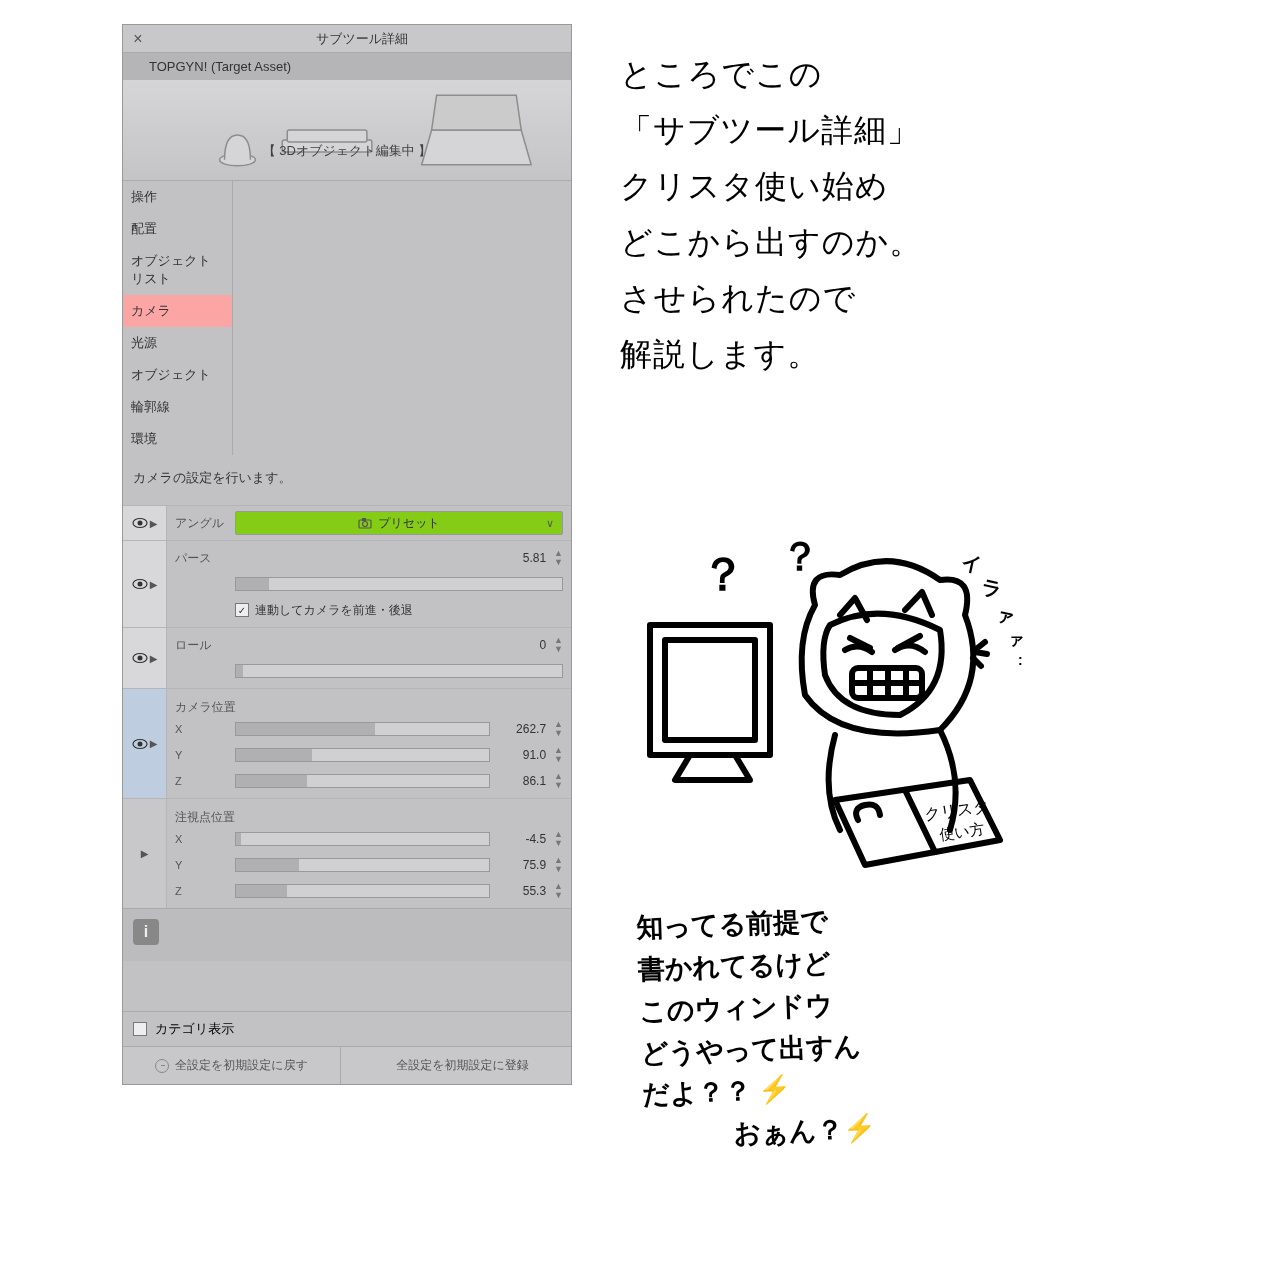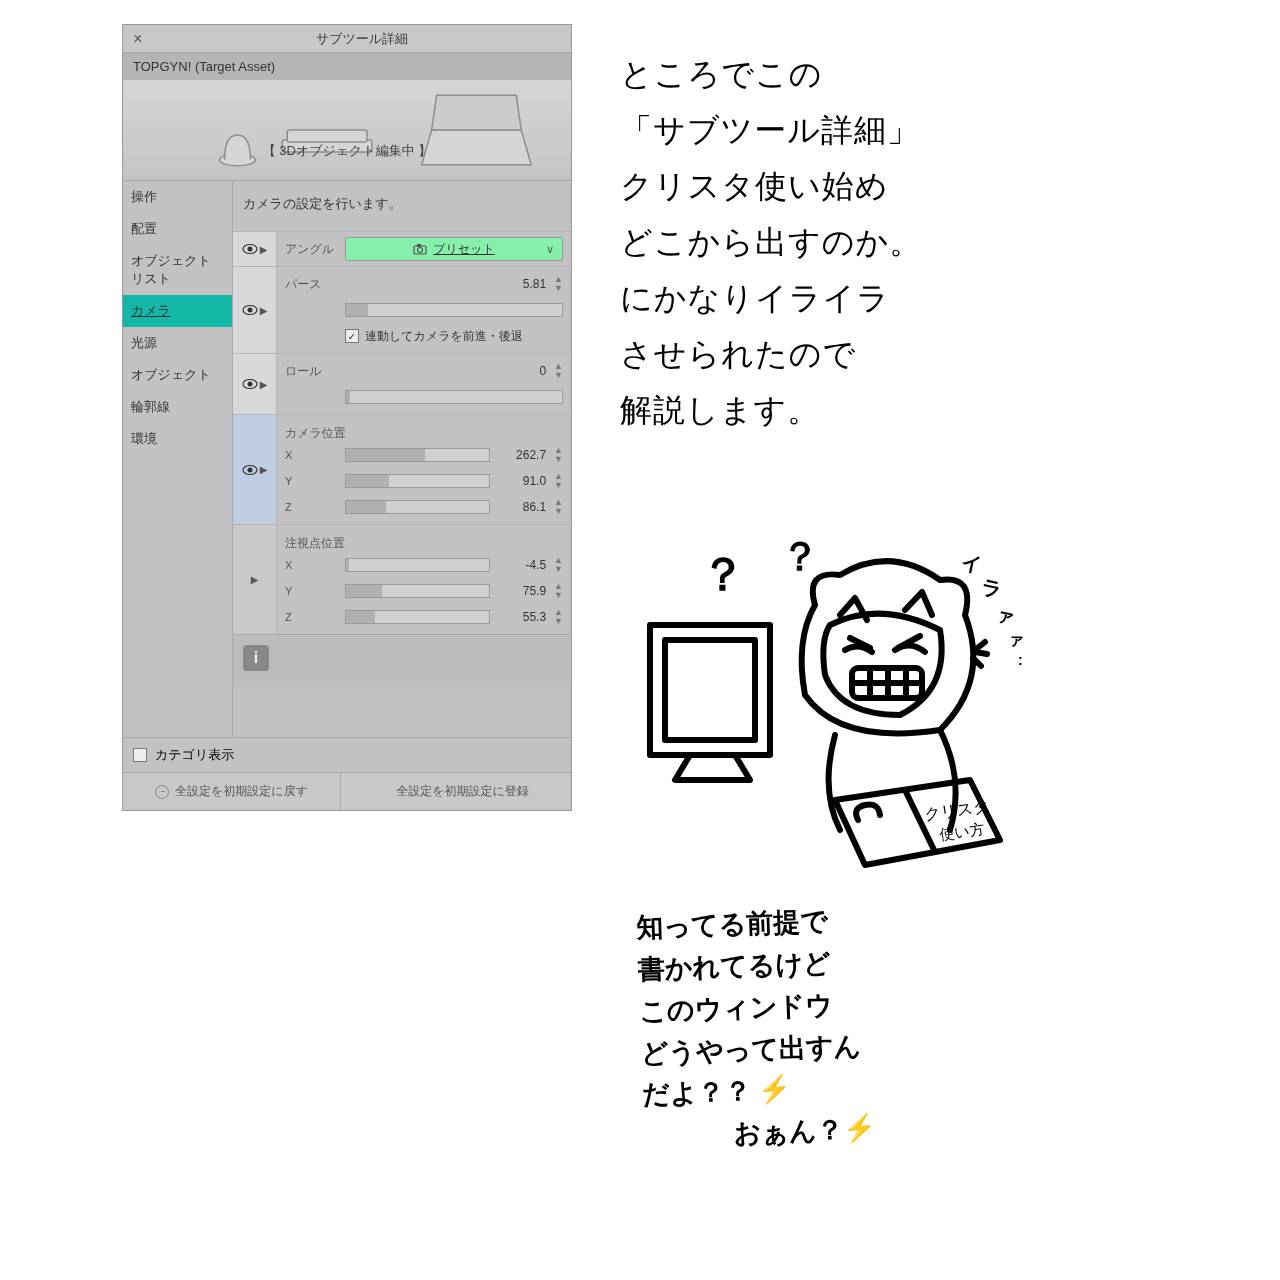--- a/index.html
+++ b/index.html
@@ -26,21 +26,21 @@
     width: 30px;
     text-align: center;
     font-size: 16px;
     color: #555;
     cursor: pointer;
   }
   .panel-title { flex: 1; text-align: center; }
 
   .asset-title {
     background: #b5b5b8;
-    padding: 6px 10px;
+    padding: 6px 26px;
     font-size: 13px;
     color: #333;
   }
   .preview {
     height: 100px;
     background: linear-gradient(180deg, #d8d8da 0%, #c5c5c8 100%);
     position: relative;
     opacity: 0.9;
   }
   .preview svg { width: 100%; height: 100%; }
@@ -49,35 +49,35 @@
     bottom: 20px;
     left: 0; right: 0;
     text-align: center;
     font-size: 13px;
     color: #333;
   }
 
   .body-split {
     display: flex;
     border-top: 1px solid #aaa;
+    flex-direction: column;
   }
   .sidebar {
     width: 110px;
     background: #c2c2c5;
     border-right: 1px solid #aaa;
     font-size: 13px;
     color: #333;
   }
   .sidebar-item {
     padding: 7px 8px;
     cursor: pointer;
   }
   .sidebar-item.selected {
-    background: #14b8a6;
-    text-decoration: underline;
+    background: #fca5a5;
   }
 
   .content {
     flex: 1;
     background: #c2c2c5;
     font-size: 13px;
     color: #333;
   }
   .content-desc {
     padding: 14px 10px 18px 10px;
@@ -109,31 +109,30 @@
     display: flex;
     align-items: center;
     gap: 6px;
     min-height: 26px;
   }
   .lbl { width: 54px; font-size: 12px; color: #555; }
   .lbl.sml { font-size: 11px; }
   .preset-btn {
     flex: 1;
     height: 24px;
-    background: #86efac;
+    background: #84cc16;
     border: 1px solid #999;
     border-radius: 2px;
     display: flex;
     align-items: center;
     justify-content: center;
     gap: 6px;
     font-size: 12px;
     cursor: pointer;
     position: relative;
-    text-decoration: underline;
   }
   .preset-btn .chev { position: absolute; right: 8px; font-size: 11px; color: #555; }
   .slider {
     flex: 1;
     height: 14px;
     background: #d0d0d3;
     border: 1px solid #999;
     position: relative;
   }
   .slider .fill {
@@ -452,21 +451,20 @@
       <span>全設定を初期設定に登録</span>
     </div>
   </div>
 </div>
 
 <div class="commentary" id="commentary">
     <div>ところでこの</div>
     <div>「サブツール詳細」</div>
     <div>クリスタ使い始め</div>
     <div>どこから出すのか。</div>
-    <div>にかなりイライラ</div>
     <div>させられたので</div>
     <div>解説します。</div>
   </div>
 
 <div class="doodle">
   <svg viewBox="0 0 440 360" stroke="#000" stroke-width="6" fill="none" stroke-linecap="round" stroke-linejoin="round">
 
     <text x="60" y="60" font-size="46" fill="#000" stroke="none" font-weight="bold">？</text>
     <text x="140" y="40" font-size="40" fill="#000" stroke="none" font-weight="bold">？</text>
     <text x="320" y="40" font-size="20" fill="#000" stroke="none" font-weight="bold" transform="rotate(12 330 40)">イ</text>

